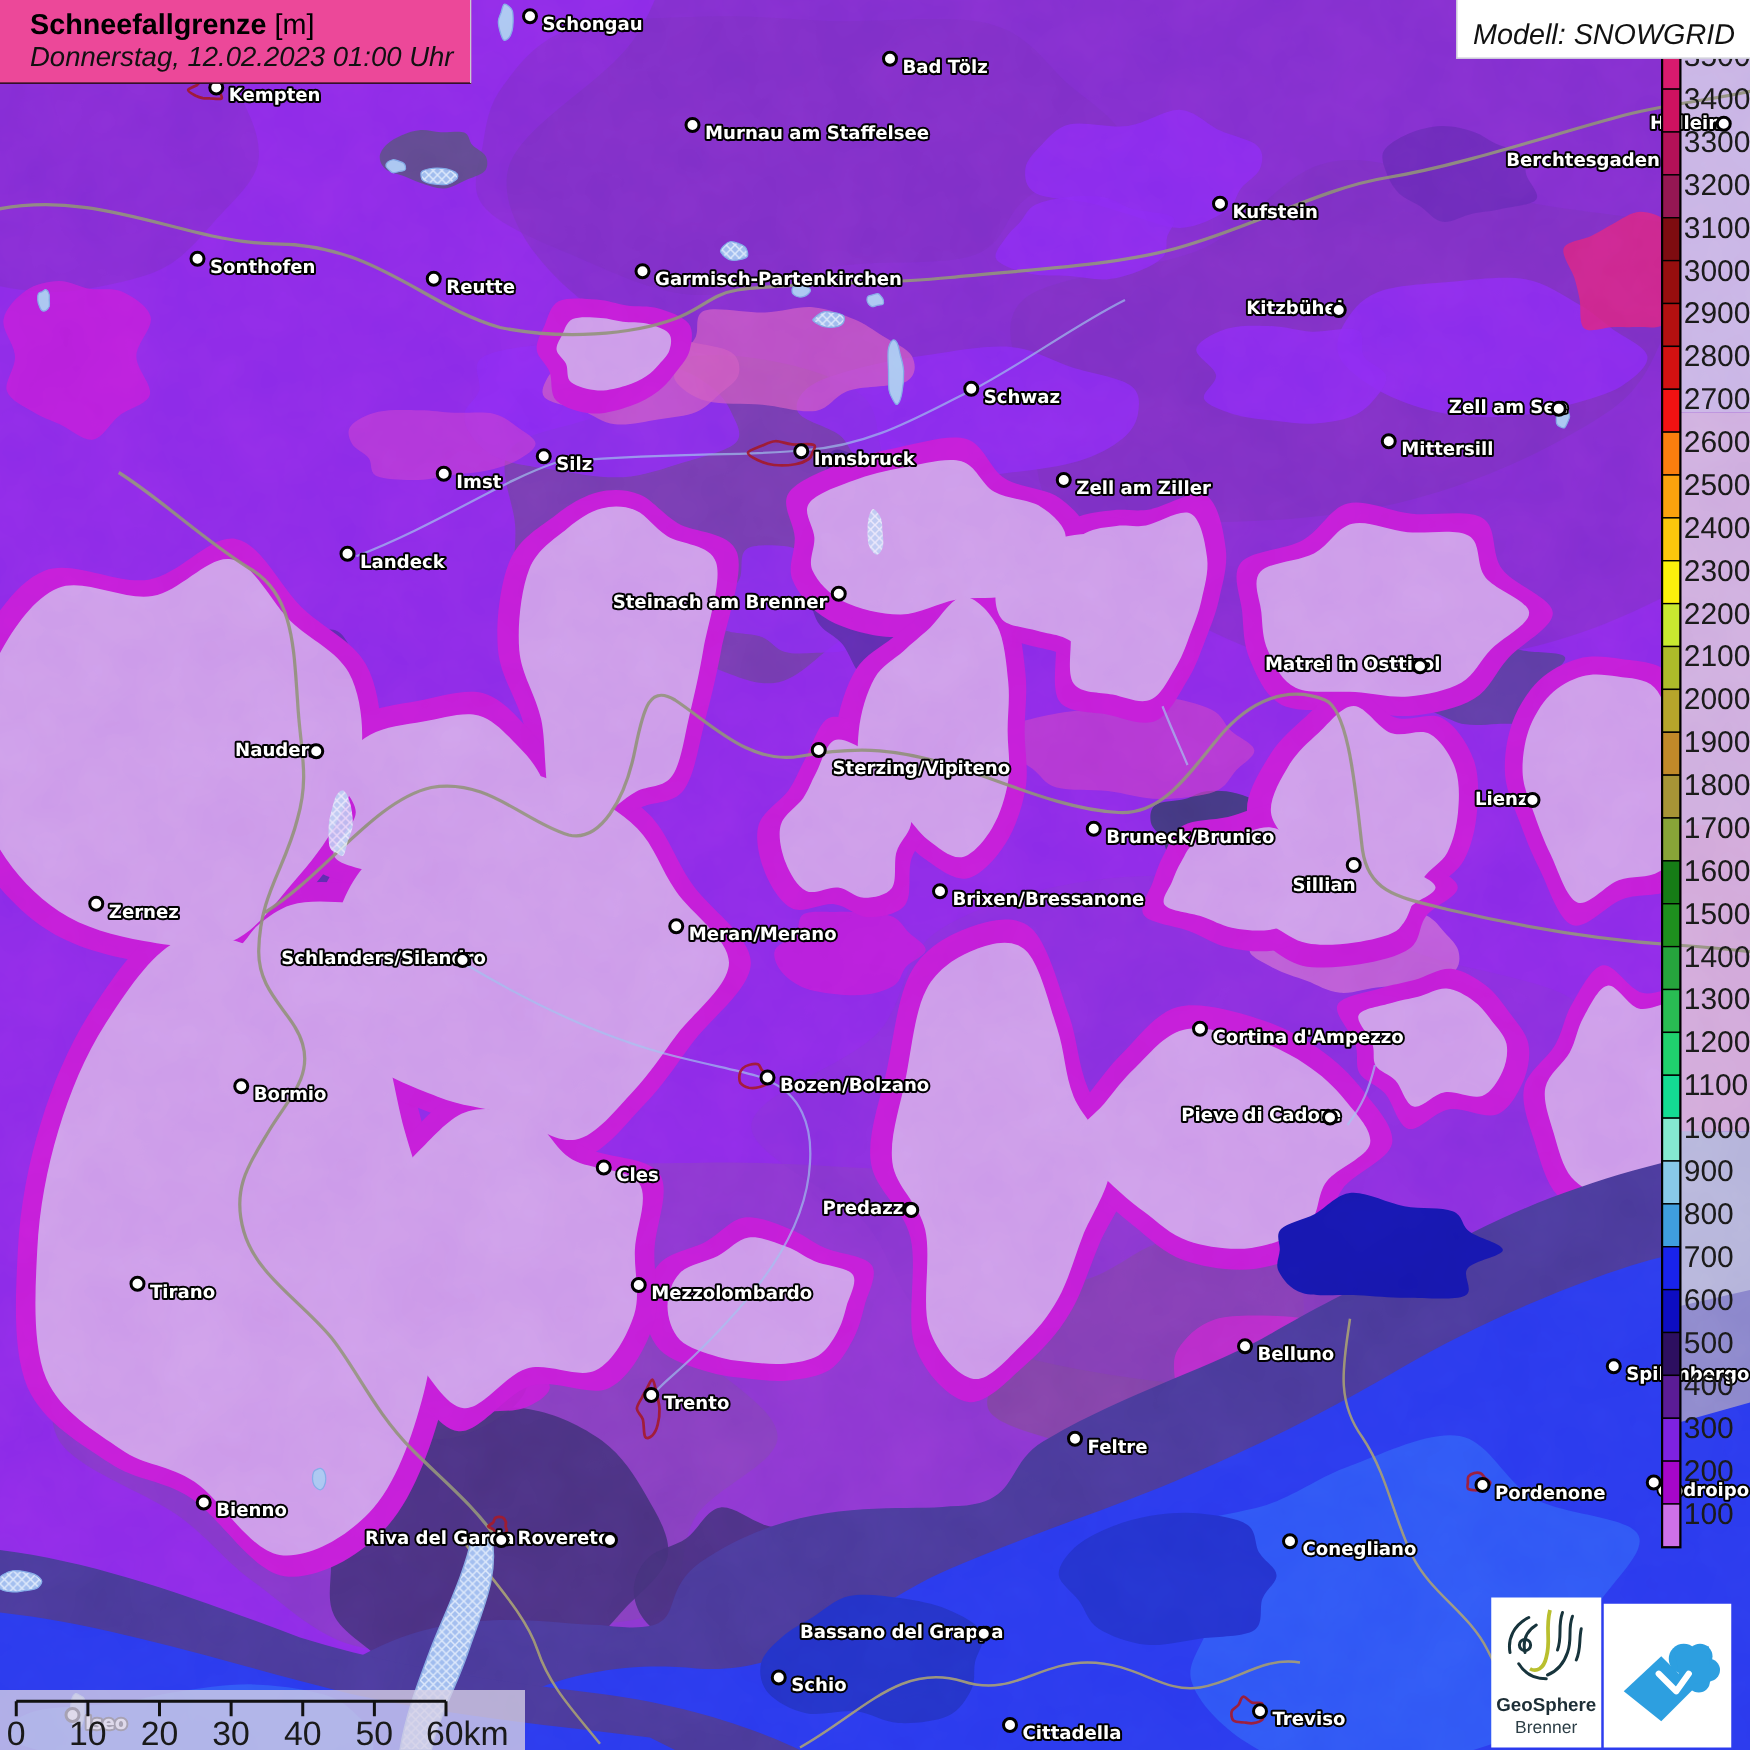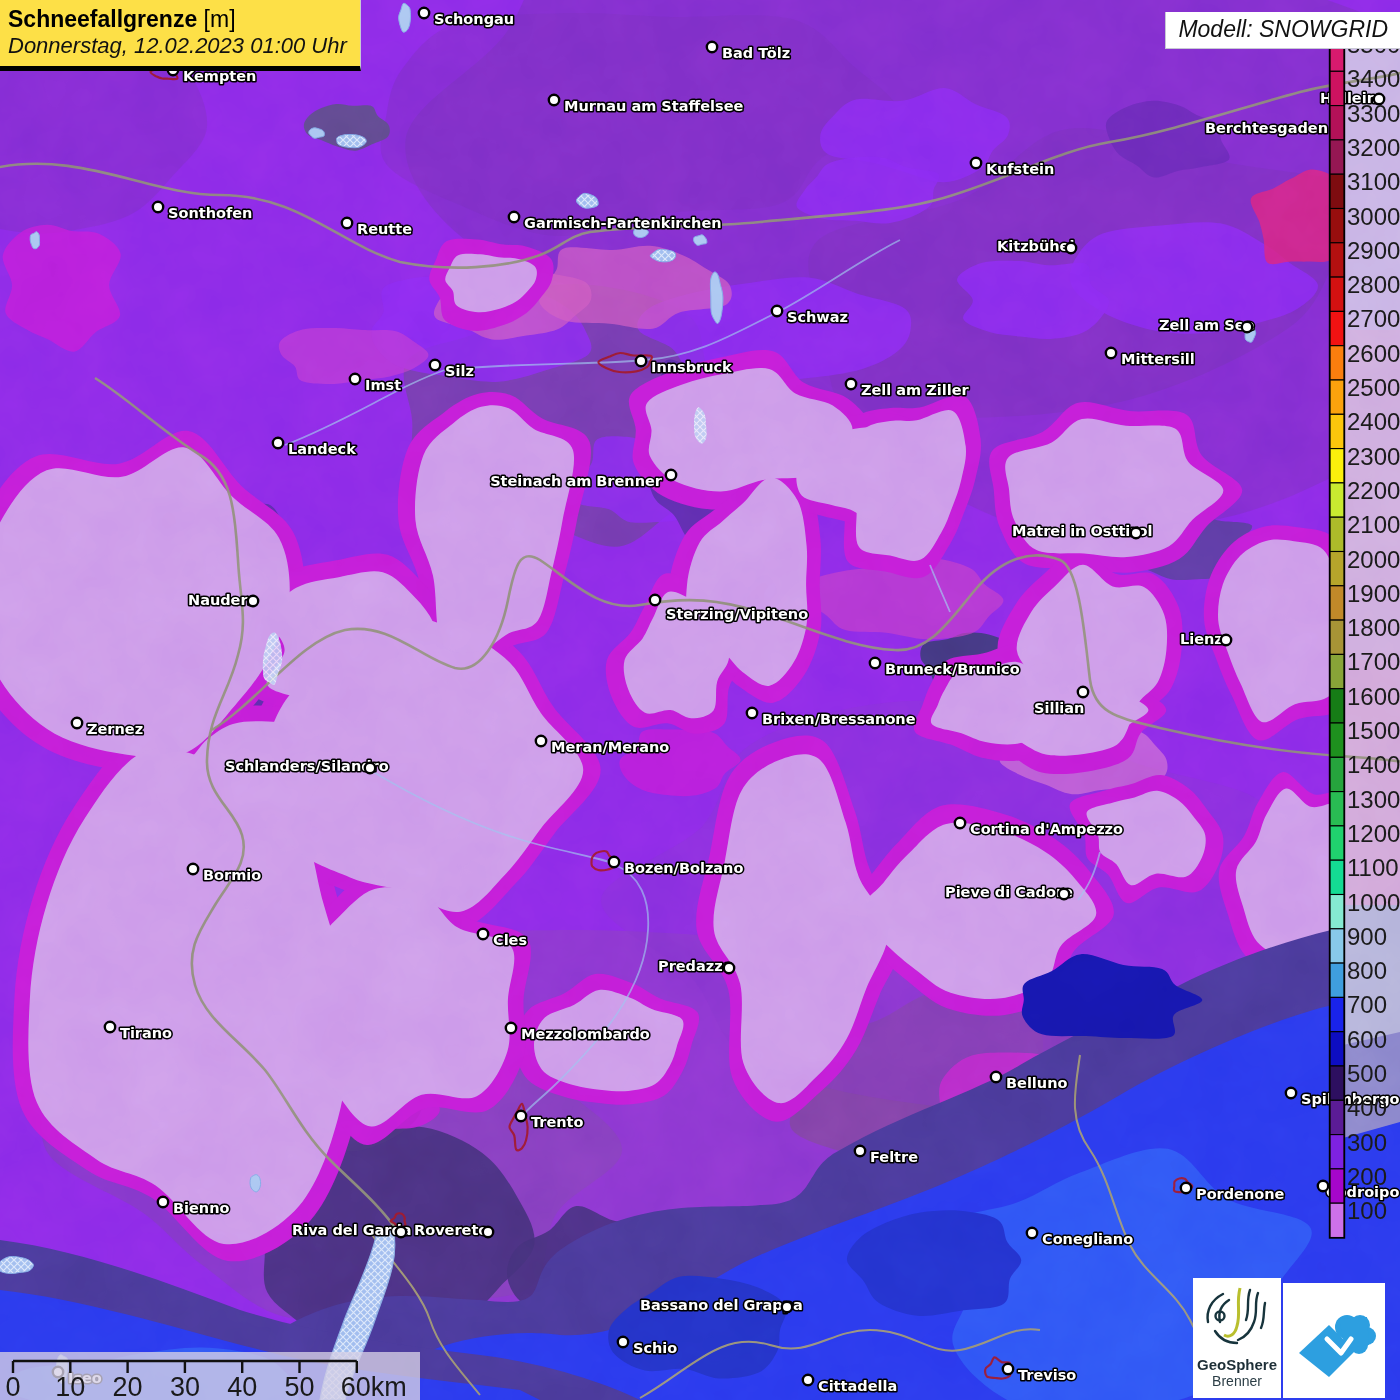--- a/index.html
+++ b/index.html
@@ -1,26 +1,26 @@
 <!DOCTYPE html>
 <html><head>
 <meta charset="utf-8">
 <style>
   html,body{margin:0;padding:0;background:#222;}
   #stage{position:relative;width:1400px;height:1400px;overflow:hidden;
          font-family:"Liberation Sans",sans-serif;background:#8C2BE8;}
   #map{position:absolute;left:0;top:0;}
-  .titlebox{position:absolute;left:0;top:0;background:#fde047;padding:5px 13px 7px 8px;
-            border-right:1px solid #c8c8d4;border-bottom:5px solid #000000;z-index:30;}
+  .titlebox{position:absolute;left:0;top:0;background:#ec4899;padding:5px 13px 7px 24px;
+            border-right:1px solid #c8c8d4;border-bottom:1px solid #000000;z-index:30;}
   .titlebox .l1{font-size:23px;color:#000;line-height:28px;}
   .titlebox .l1 b{font-weight:bold;}
   .titlebox .l2{font-size:22px;font-style:italic;color:#111;line-height:26px;}
-  .modelbox{position:absolute;right:0;top:0;background:#ffffff;padding:4px 12px 5px 12px;
+  .modelbox{position:absolute;right:0;top:0;background:#ffffff;padding:14px 12px 5px 12px;
             font-size:23px;font-style:italic;color:#111;z-index:30;
-            border-left:1px solid #c8c8d4;border-bottom:1px solid #c8c8d4;margin-top:12px;}
+            border-left:1px solid #c8c8d4;border-bottom:1px solid #c8c8d4;}
   .scalebox{position:absolute;left:0;top:1352px;width:420px;height:48px;
             background:rgba(214,208,230,0.78);z-index:25;}
   .logo1{position:absolute;left:1193px;top:1278px;width:88px;height:120px;background:#fff;z-index:26;
          display:flex;flex-direction:column;align-items:center;}
   .logo1 .t1{font-size:15px;font-weight:bold;color:#1d2e36;line-height:17px;margin-top:-2px;}
   .logo1 .t2{font-size:14px;color:#2c3e46;line-height:16px;}
   .logo2{position:absolute;left:1283px;top:1283px;width:102px;height:115px;background:#fff;z-index:26;
          display:flex;align-items:center;justify-content:center;}
 </style>
 </head>

